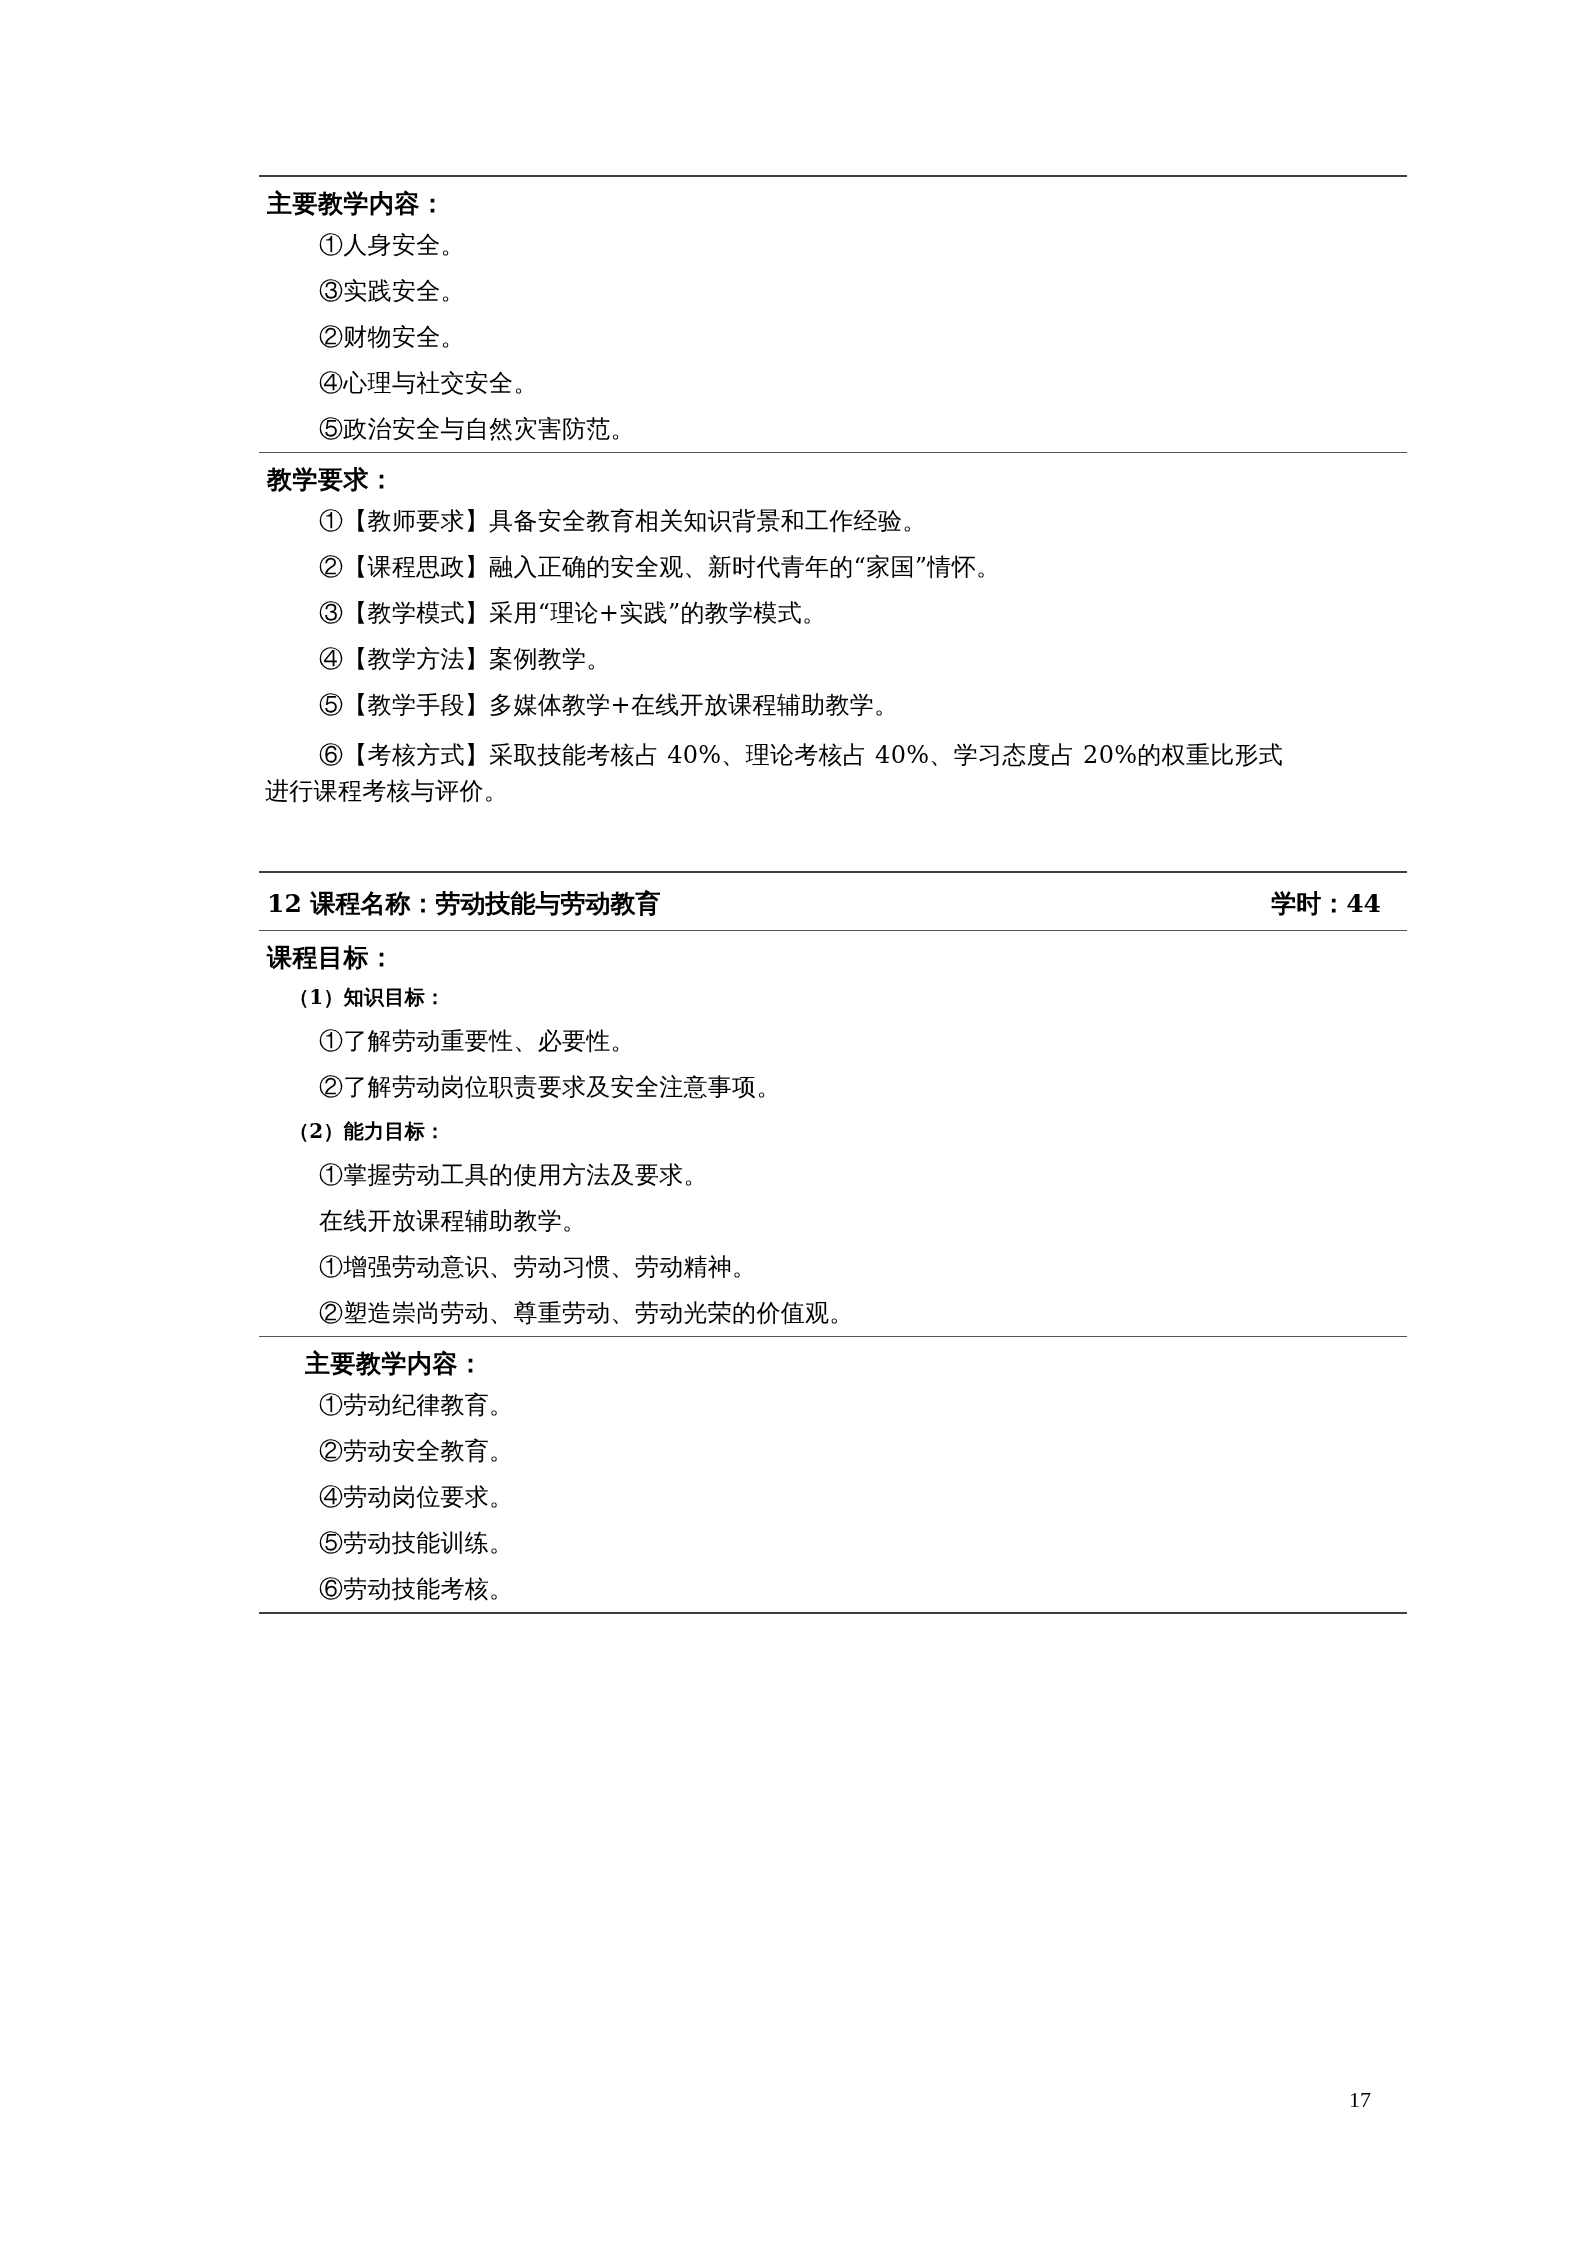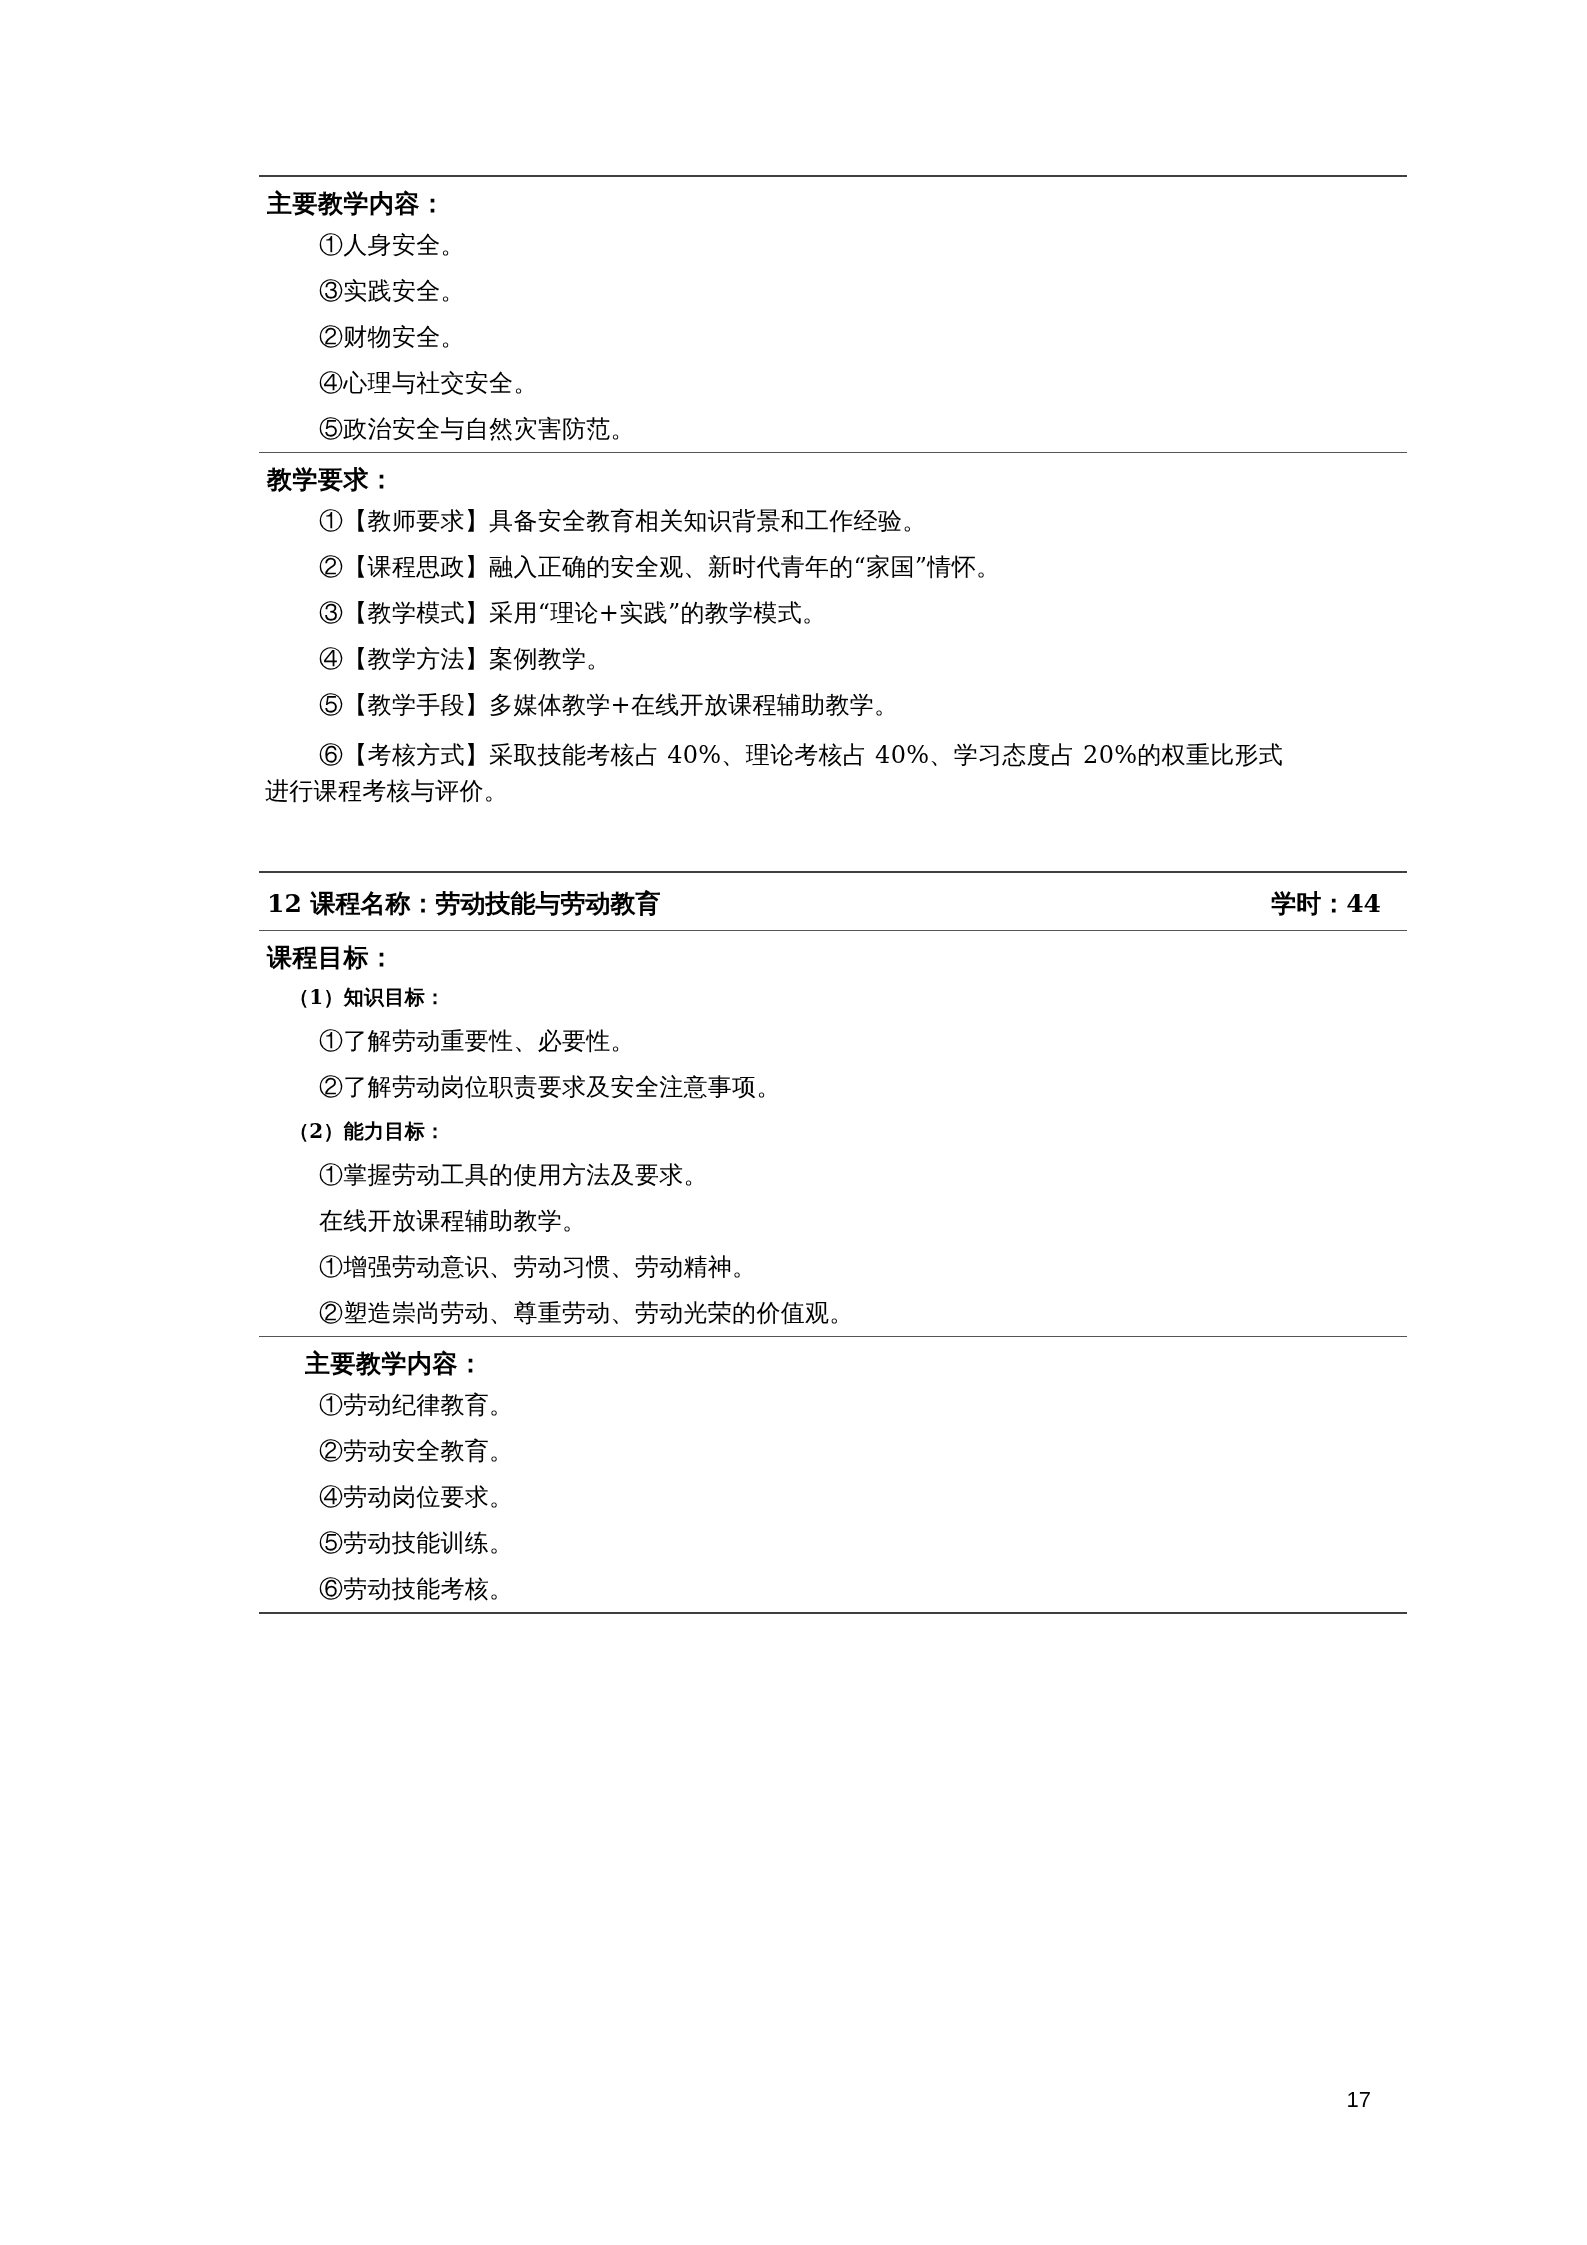--- a/index.html
+++ b/index.html
@@ -96,21 +96,21 @@
     padding-right: 16px;
   }
   .gap {
     height: 56px;
   }
   .page-number {
     position: absolute;
     right: 216px;
     bottom: 132px;
     font-size: 22px;
-    font-family: Liberation Sans, sans-serif;
+    font-family: Liberation Serif, serif;
   }
   .block {
     width: 100%;
   }
 </style>
 </head>
 <body>
 
 <div class="page">
   <div class="content">

